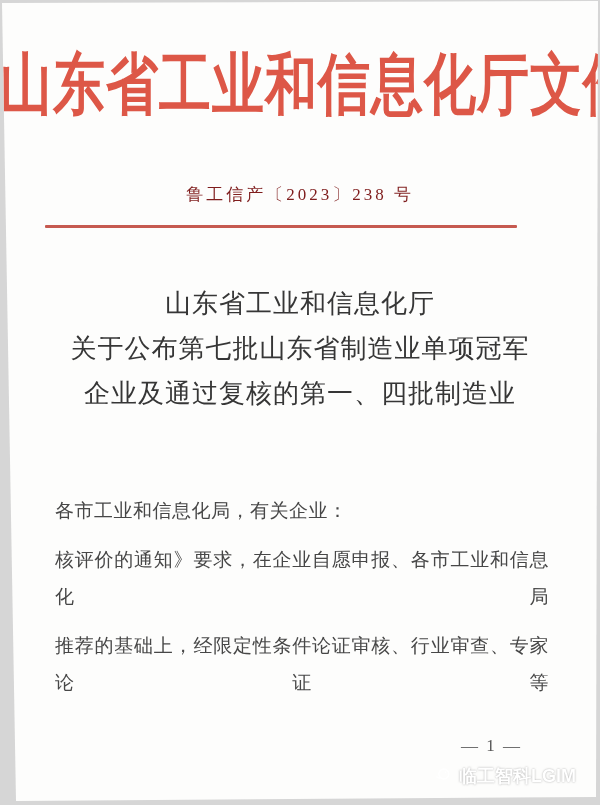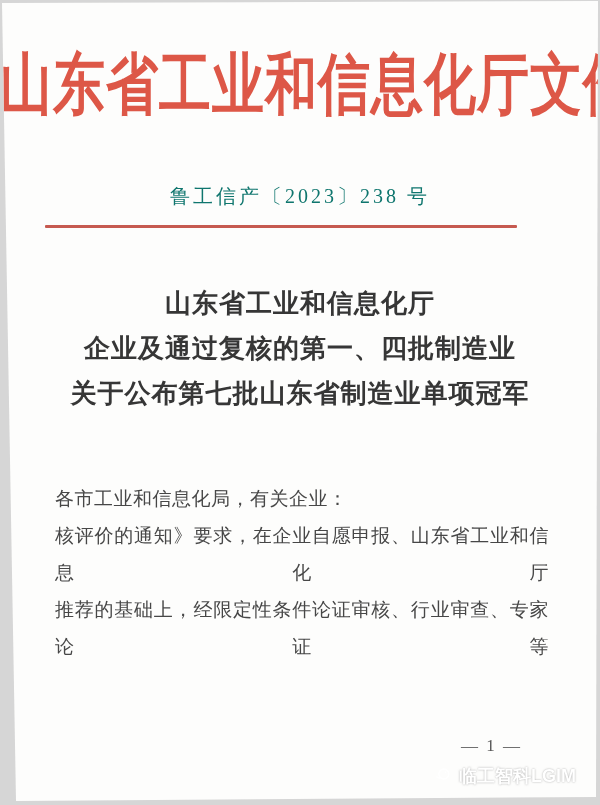--- a/index.html
+++ b/index.html
@@ -23,46 +23,46 @@
     font-weight:bold;
     color:#dd5747;
     letter-spacing:1px;
     transform:scaleY(1.28);
     transform-origin:50% 0;
     white-space:nowrap;
   }
   .doc-number{
     position:absolute;top:183px;left:0;width:100%;
     text-align:center;
-    font-size:20px;
+    font-size:17px;
     letter-spacing:3px;
-    color:#0f766e;
+    color:#7f1d1d;
   }
   .red-rule{
     position:absolute;top:225px;left:45px;width:472px;height:3px;
     background:#c65a50;
     border-radius:1px;
   }
   .doc-title{
     position:absolute;top:281px;left:30px;width:540px;
     text-align:center;
     font-size:26px;
-    font-weight:bold;
+    font-weight:normal;
     color:#363636;
     line-height:45px;
     letter-spacing:1px;
   }
   .body-text{
     position:absolute;top:480px;left:55px;width:494px;
     font-size:19px;
     color:#474747;
     line-height:37px;
     letter-spacing:0.5px;
   }
-  .body-line{white-space:nowrap;}
+  .body-line{white-space:nowrap;margin-top:12px;}
   .body-line.justified{
     white-space:normal;
     text-align:justify;
     text-align-last:justify;
   }
   .page-number{
     position:absolute;top:736px;right:78px;
     font-size:17px;
     color:#585858;
     letter-spacing:2px;
@@ -86,27 +86,27 @@
 <div class="page">
 
   <div class="red-header">山东省工业和信息化厅文件</div>
 
   <div class="doc-number">鲁工信产〔2023〕238 号</div>
 
   <div class="red-rule"></div>
 
   <div class="doc-title">
     <div class="title-line">山东省工业和信息化厅</div>
+    <div class="title-line">关于公布第七批山东省制造业单项冠军</div>
     <div class="title-line">企业及通过复核的第一、四批制造业</div>
-    <div class="title-line">关于公布第七批山东省制造业单项冠军</div>
   </div>
 
   <div class="body-text">
     <div class="body-line">各市工业和信息化局，有关企业：</div>
-    <div class="body-line justified">核评价的通知》要求，在企业自愿申报、山东省工业和信息化厅</div>
+    <div class="body-line justified">核评价的通知》要求，在企业自愿申报、各市工业和信息化局</div>
     <div class="body-line justified">推荐的基础上，经限定性条件论证审核、行业审查、专家论证等</div>
 
   </div>
 
   <div class="page-number">— 1 —</div>
 
 </div>
 
 <div class="watermark">
   <svg class="watermark-logo" viewBox="0 0 24 24" fill="none" stroke="#ffffff" stroke-width="1.6">

